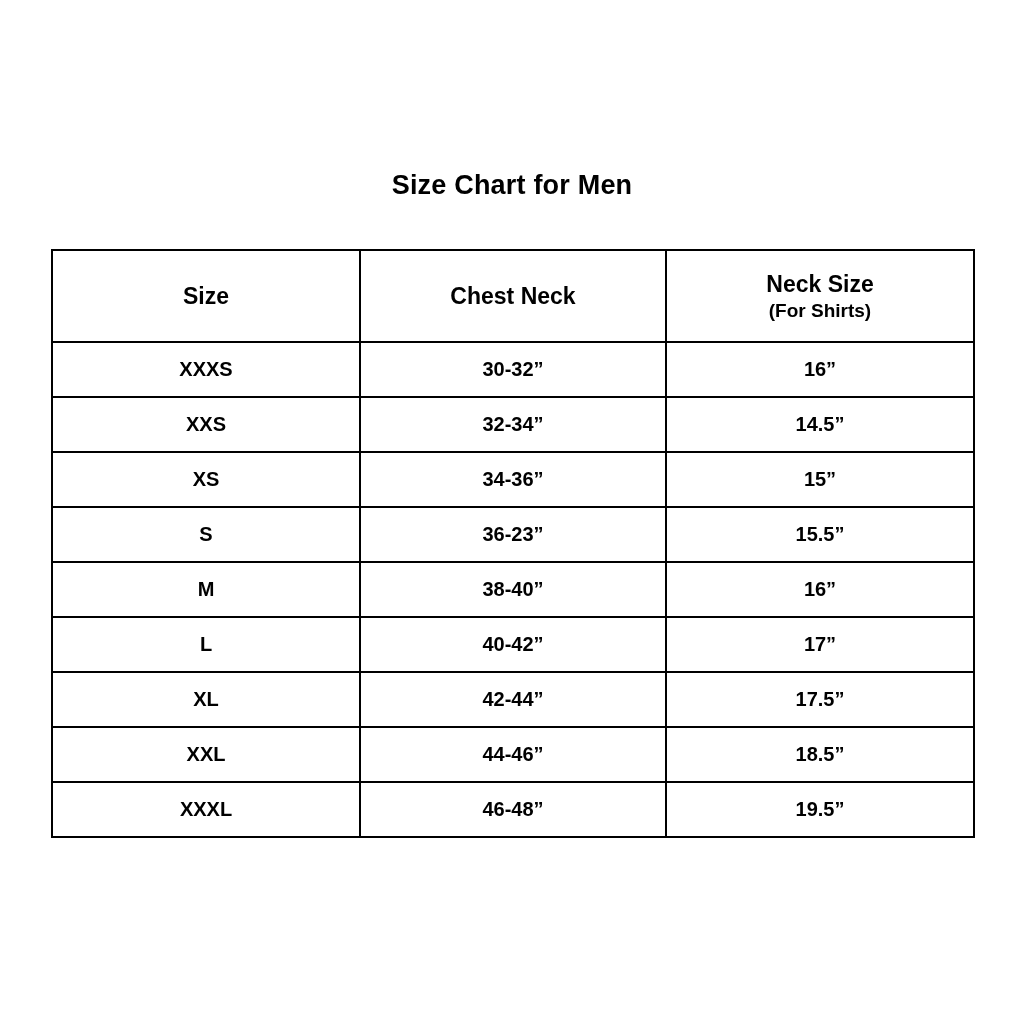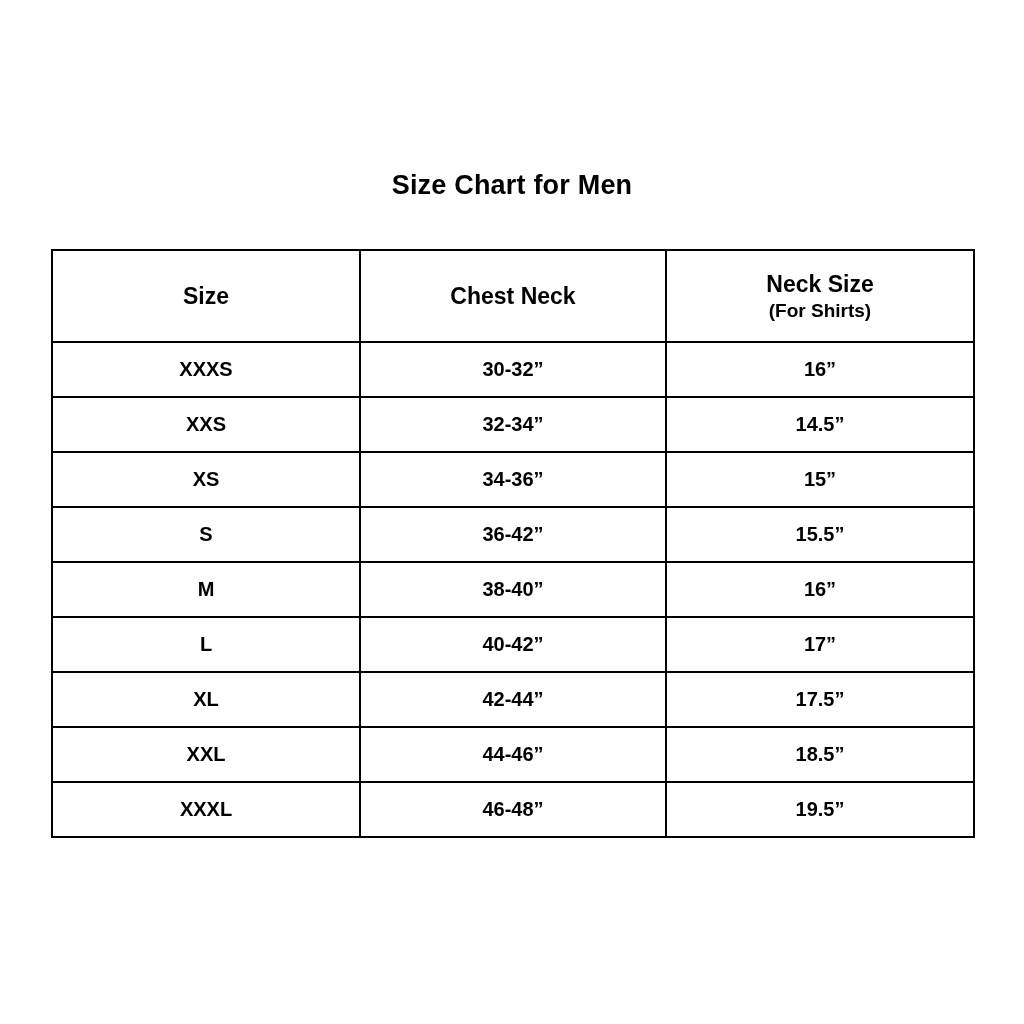--- a/index.html
+++ b/index.html
@@ -107,21 +107,21 @@
         <td>32-34”</td>
         <td>14.5”</td>
       </tr>
       <tr>
         <td>XS</td>
         <td>34-36”</td>
         <td>15”</td>
       </tr>
       <tr>
         <td>S</td>
-        <td>36-42”</td>
+        <td>36-23”</td>
         <td>15.5”</td>
       </tr>
       <tr>
         <td>M</td>
         <td>38-40”</td>
         <td>16”</td>
       </tr>
       <tr>
         <td>L</td>
         <td>40-42”</td>

